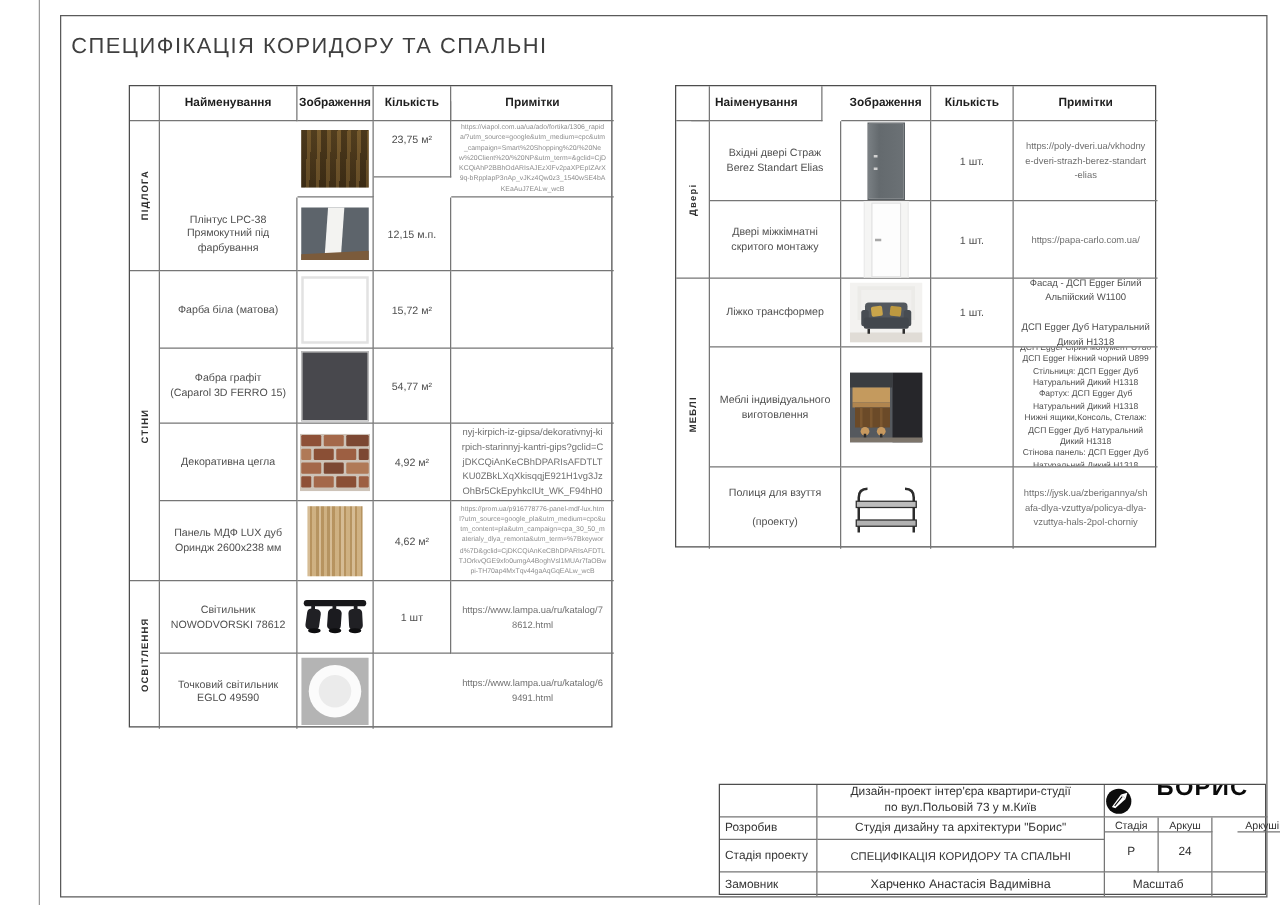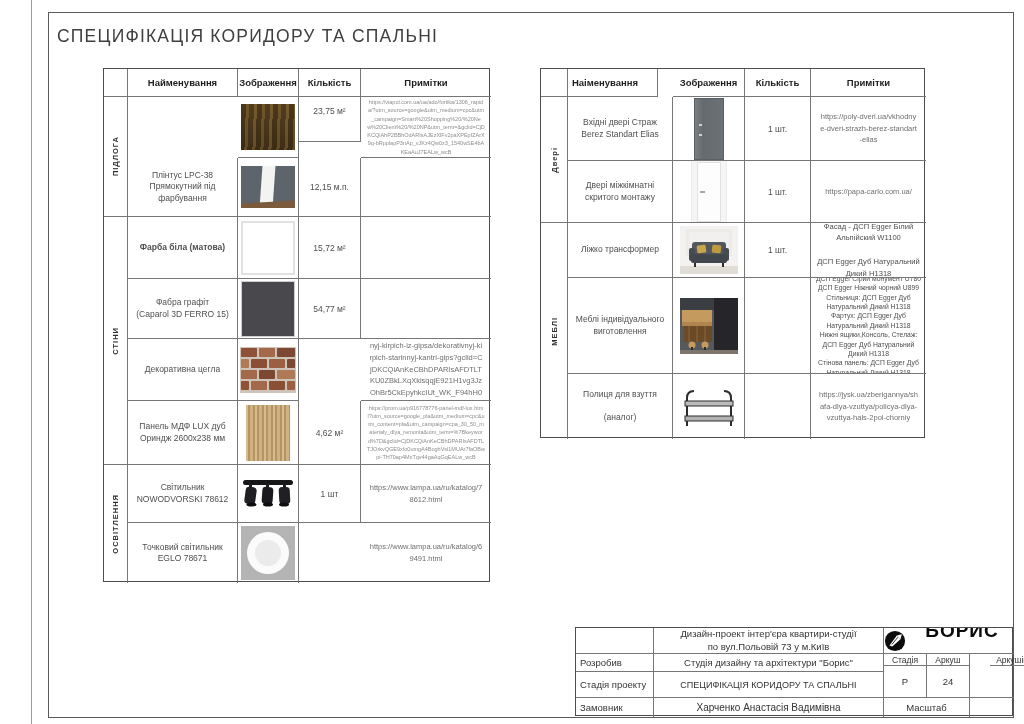--- a/index.html
+++ b/index.html
@@ -70,21 +70,21 @@
 
   <div class="c" style="left:134px;top:28px;width:61px;height:61px;"><div class="im-quartz"></div></div>
   <div class="c qy" style="left:195px;top:12px;width:62px;height:61px;">23,75 м²</div>
   <div class="c u6 nr" style="left:257px;top:28px;width:130px;height:61px;">https://viapol.com.ua/ua/ado/fortika/1306_rapida/?utm_source=google&amp;utm_medium=cpc&amp;utm_campaign=Smart%20Shopping%20/%20New%20Client%20/%20NP&amp;utm_term=&amp;gclid=CjDKCQiAhP2BBhOdARIsAJEzXlFv2paXPEpIZArX9q-bRpplapP3nAp_vJKz4Qw0z3_1540wSE4bAKEaAuJ7EALw_wcB</div>
 
   <div class="c nm" style="left:24px;top:89px;width:110px;height:59px;">Плінтус LPC-38 Прямокутний під фарбування</div>
   <div class="c" style="left:134px;top:89px;width:61px;height:59px;"><div class="im-plinth"></div></div>
   <div class="c qy" style="left:195px;top:89px;width:62px;height:59px;">12,15 м.п.</div>
   <div class="c nr" style="left:257px;top:89px;width:130px;height:59px;"></div>
 
-  <div class="c nm" style="left:24px;top:148px;width:110px;height:62px;font-weight:bold;">Фарба біла (матова)</div>
+  <div class="c nm" style="left:24px;top:148px;width:110px;height:62px;">Фарба біла (матова)</div>
   <div class="c" style="left:134px;top:148px;width:61px;height:62px;"><div class="im-white"></div></div>
   <div class="c qy" style="left:195px;top:148px;width:62px;height:62px;">15,72 м²</div>
   <div class="c nr" style="left:257px;top:148px;width:130px;height:62px;"></div>
 
   <div class="c nm" style="left:24px;top:210px;width:110px;height:60px;">Фабра графіт
 (Caparol 3D FERRO 15)</div>
   <div class="c" style="left:134px;top:210px;width:61px;height:60px;"><div class="im-graphite"></div></div>
   <div class="c qy" style="left:195px;top:210px;width:62px;height:60px;">54,77 м²</div>
   <div class="c nr" style="left:257px;top:210px;width:130px;height:60px;"></div>
 
@@ -101,20 +101,21 @@
         <rect x="47" y="12" width="8" height="9" rx="1" fill="#7c4833"></rect>
       <rect x="1" y="23" width="16" height="9" rx="1" fill="#a4684a"></rect>
         <rect x="19" y="23" width="16" height="9" rx="1" fill="#7c4833"></rect>
         <rect x="37" y="23" width="18" height="9" rx="1" fill="#b07a57"></rect>
       <rect x="1" y="34" width="8" height="9" rx="1" fill="#8e5037"></rect>
         <rect x="11" y="34" width="16" height="9" rx="1" fill="#a4684a"></rect>
         <rect x="29" y="34" width="16" height="9" rx="1" fill="#8a4f35"></rect>
         <rect x="47" y="34" width="8" height="9" rx="1" fill="#9d5f42"></rect>
     </svg>
   </div>
+  <div class="c qy" style="left:195px;top:270px;width:62px;height:62px;">4,92 м²</div>
   <div class="c u8 nr" style="left:257px;top:270px;width:130px;height:62px;">https://loft-stone.com/ru/dekorativnyj-kirpich-iz-gipsa/dekorativnyj-kirpich-starinnyj-kantri-gips?gclid=CjDKCQiAnKeCBhDPARIsAFDTLTKU0ZBkLXqXkisqqjE921H1vg3JzOhBr5CkEpyhkcIUt_WK_F94hH04aAnKqEALw_wcB</div>
 
   <div class="c nm" style="left:24px;top:332px;width:110px;height:64px;">Панель МДФ LUX дуб Ориндж 2600х238 мм</div>
   <div class="c" style="left:134px;top:332px;width:61px;height:64px;"><div class="im-mdf"></div></div>
   <div class="c qy" style="left:195px;top:332px;width:62px;height:64px;">4,62 м²</div>
   <div class="c u6 nr" style="left:257px;top:332px;width:130px;height:64px;">https://prom.ua/p916778776-panel-mdf-lux.html?utm_source=google_pla&amp;utm_medium=cpc&amp;utm_content=pla&amp;utm_campaign=cpa_30_50_materialy_dlya_remonta&amp;utm_term=%7Bkeyword%7D&amp;gclid=CjDKCQiAnKeCBhDPARIsAFDTLTJOrkvQGE9xfo0umgA4BoghVsl1MUAr7faOBwpi-TH70ap4MxTqv44gaAqGqEALw_wcB</div>
 
   <div class="c nm" style="left:24px;top:396px;width:110px;height:58px;">Світильник NOWODVORSKI 78612</div>
   <div class="c" style="left:134px;top:396px;width:61px;height:58px;">
     <svg width="60" height="42" viewBox="0 0 60 42">
@@ -126,21 +127,21 @@
       <rect x="24" y="14" width="11" height="17" rx="3.5" fill="#1b1b1f" transform="rotate(4 29.5 22.5)"></rect>
       <rect x="41" y="14" width="11" height="17" rx="3.5" fill="#202024" transform="rotate(-3 46.5 22.5)"></rect>
       <ellipse cx="13.5" cy="31.5" rx="5" ry="2" fill="#0e0e10"></ellipse>
         <ellipse cx="30" cy="31.5" rx="5" ry="2" fill="#0e0e10"></ellipse>
         <ellipse cx="46" cy="31.5" rx="5" ry="2" fill="#0e0e10"></ellipse>
     </svg>
   </div>
   <div class="c qy" style="left:195px;top:396px;width:62px;height:58px;">1 шт</div>
   <div class="c u8 nr" style="left:257px;top:396px;width:130px;height:58px;">https://www.lampa.ua/ru/katalog/78612.html</div>
 
-  <div class="c nm nb" style="left:24px;top:454px;width:110px;height:60px;">Точковий світильник EGLO 78671</div>
+  <div class="c nm nb" style="left:24px;top:454px;width:110px;height:60px;">Точковий світильник EGLO 49590</div>
   <div class="c nb" style="left:134px;top:454px;width:61px;height:60px;">
     <svg width="54" height="54" viewBox="0 0 54 54">
       <rect width="54" height="54" fill="#b4b4b4"></rect>
       <circle cx="27" cy="27" r="21" fill="#fbfbfb"></circle>
       <circle cx="27" cy="27" r="13" fill="#ebebeb"></circle>
     </svg>
   </div>
   <div class="c u8 nr nb" style="left:257px;top:454px;width:130px;height:60px;">https://www.lampa.ua/ru/katalog/69491.html</div>
 </div>
 
@@ -209,21 +210,21 @@
   <div class="c qy" style="left:204px;top:209px;width:66px;height:96px;"></div>
   <div class="c n7 nr" style="left:270px;top:209px;width:115px;height:96px;">ДСП Egger Сірий монумент U780
 ДСП Egger Ніжний чорний U899
 Стільниця: ДСП Egger Дуб Натуральний Дикий H1318
 Фартух: ДСП Egger Дуб Натуральний Дикий H1318
 Нижні ящики,Консоль, Стелаж: ДСП Egger Дуб Натуральний Дикий H1318
 Стінова панель: ДСП Egger Дуб Натуральний Дикий H1318</div>
 
   <div class="c nm nb" style="left:27px;top:305px;width:105px;height:65px;">Полиця для взуття
 
-(аналог)</div>
+(проекту)</div>
   <div class="c nb" style="left:132px;top:305px;width:72px;height:65px;">
     <svg width="62" height="44" viewBox="0 0 62 44">
       <path d="M9 41 V13 Q9 6 16 6" fill="none" stroke="#2c2c2c" stroke-width="2"></path>
       <path d="M53 41 V13 Q53 6 46 6" fill="none" stroke="#2c2c2c" stroke-width="2"></path>
       <rect x="7" y="16" width="48" height="5" fill="#bcbcbc" stroke="#2c2c2c" stroke-width="1"></rect>
       <rect x="7" y="31" width="48" height="5" fill="#b2b2b2" stroke="#2c2c2c" stroke-width="1"></rect>
     </svg>
   </div>
   <div class="c qy nb" style="left:204px;top:305px;width:66px;height:65px;"></div>
   <div class="c u8 nr nb" style="left:270px;top:305px;width:115px;height:65px;">https://jysk.ua/zberigannya/shafa-dlya-vzuttya/policya-dlya-vzuttya-hals-2pol-chorniy</div>

